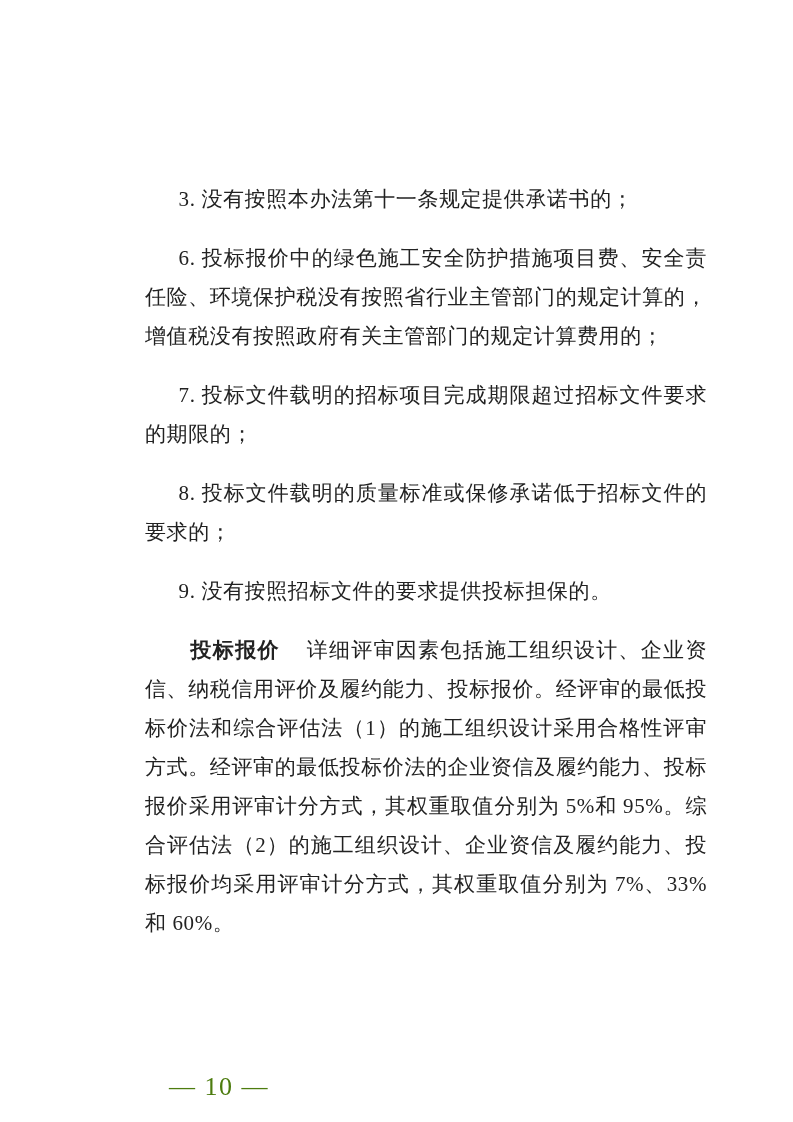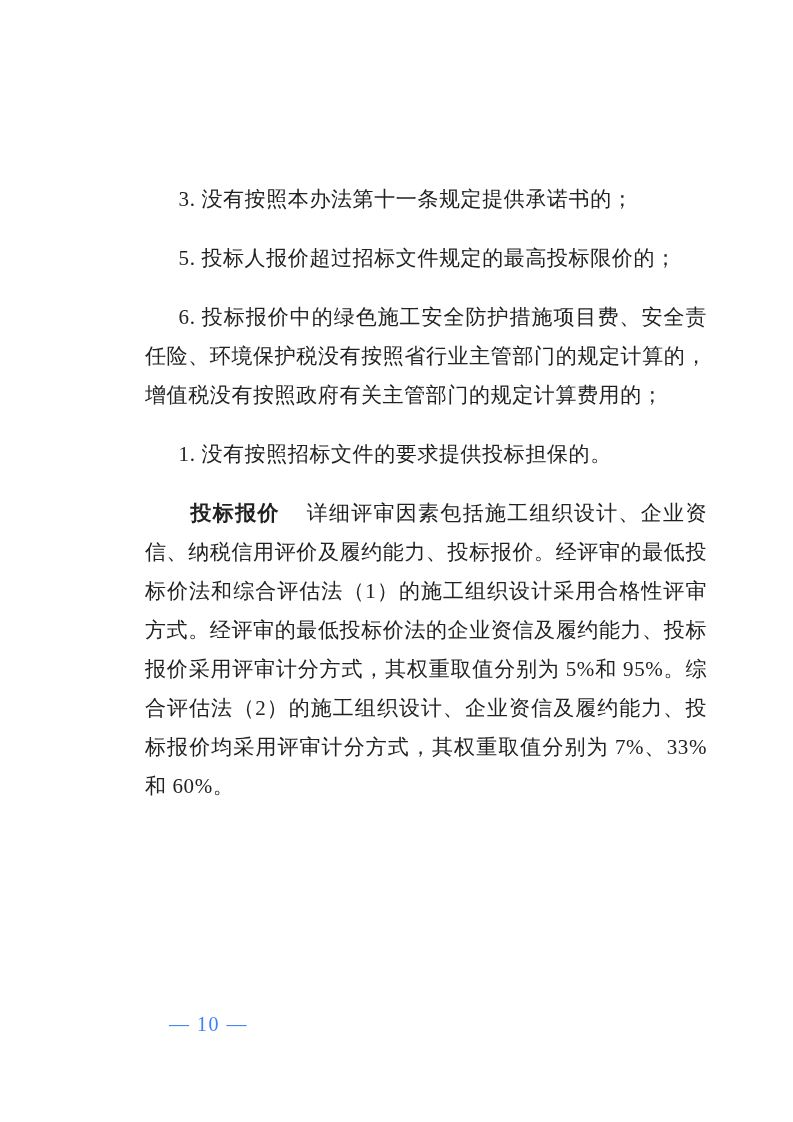--- a/index.html
+++ b/index.html
@@ -32,33 +32,34 @@
     text-indent: 1.6em;
     word-break: break-all;
   }
   .para .lead {
     font-weight: bold;
     margin-right: 7px;
   }
   .footer {
     position: absolute;
     left: 117px;
-    top: 973px;
-    font-size: 20px;
+    top: 1032px;
+    font-size: 26px;
     letter-spacing: 1.5px;
-    color: #3b82f6;
+    color: #4d7c0f;
   }
 </style>
 </head>
 <body>
 
 <div class="page">
   <div class="content">
     <p class="para">3. 没有按照本办法第十一条规定提供承诺书的；</p>
-    <p class="para">5. 投标人报价超过招标文件规定的最高投标限价的；</p>
     <p class="para">6. 投标报价中的绿色施工安全防护措施项目费、安全责任险、环境保护税没有按照省行业主管部门的规定计算的，增值税没有按照政府有关主管部门的规定计算费用的；</p>
-    <p class="para">1. 没有按照招标文件的要求提供投标担保的。</p>
+    <p class="para">7. 投标文件载明的招标项目完成期限超过招标文件要求的期限的；</p>
+    <p class="para">8. 投标文件载明的质量标准或保修承诺低于招标文件的要求的；</p>
+    <p class="para">9. 没有按照招标文件的要求提供投标担保的。</p>
     <p class="para"><b class="lead">投标报价</b><span>详细评审因素包括施工组织设计、企业资信、纳税信用评价及履约能力、投标报价。经评审的最低投标价法和综合评估法（1）的施工组织设计采用合格性评审方式。经评审的最低投标价法的企业资信及履约能力、投标报价采用评审计分方式，其权重取值分别为 5%和 95%。综合评估法（2）的施工组织设计、企业资信及履约能力、投标报价均采用评审计分方式，其权重取值分别为 7%、33%和 60%。</span></p>
   </div>
   <div class="footer">
     <span>— 10 —</span>
   </div>
 </div>
 
 </body></html>

